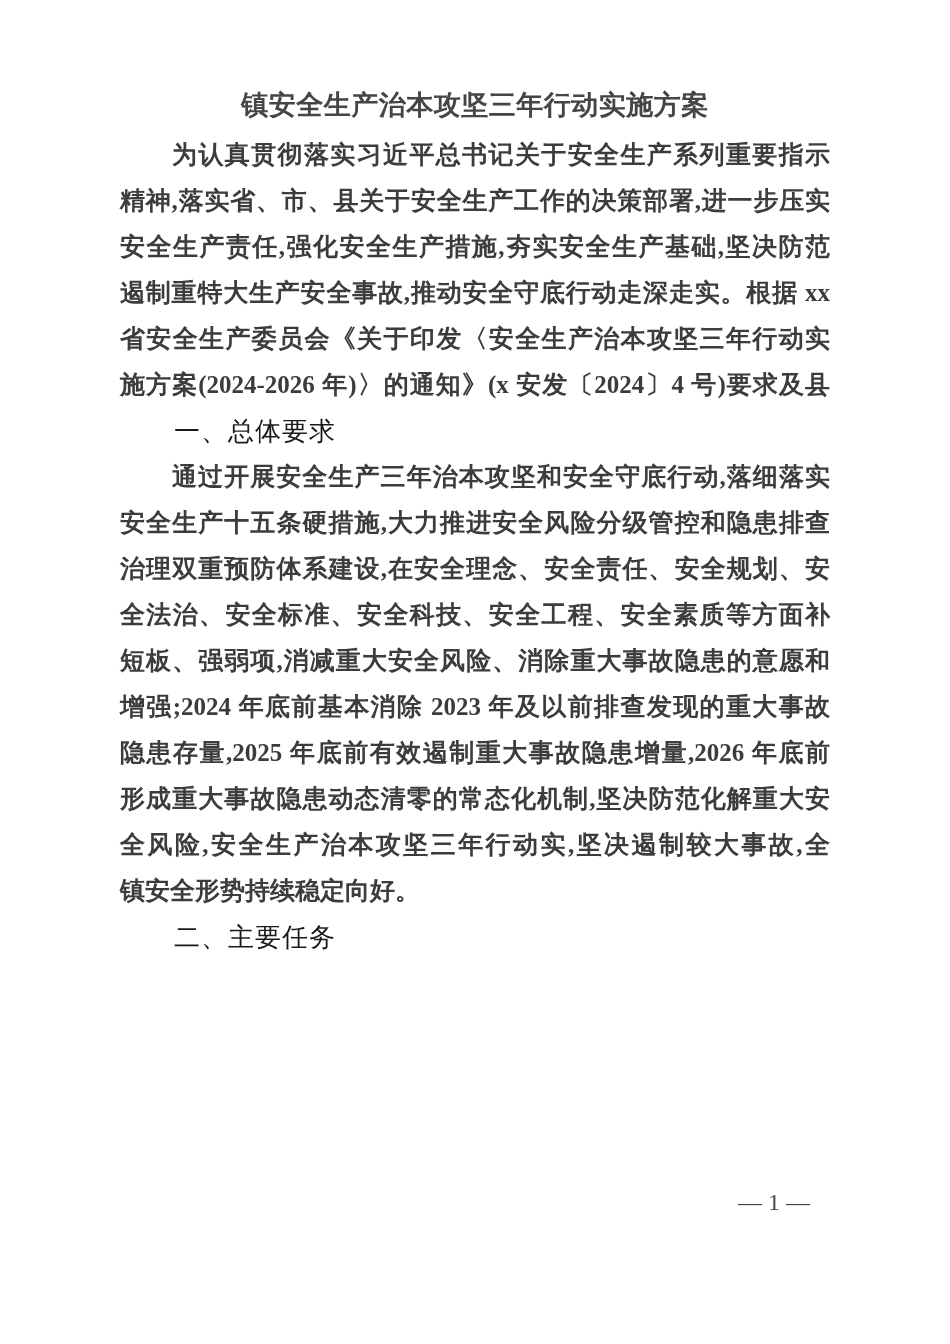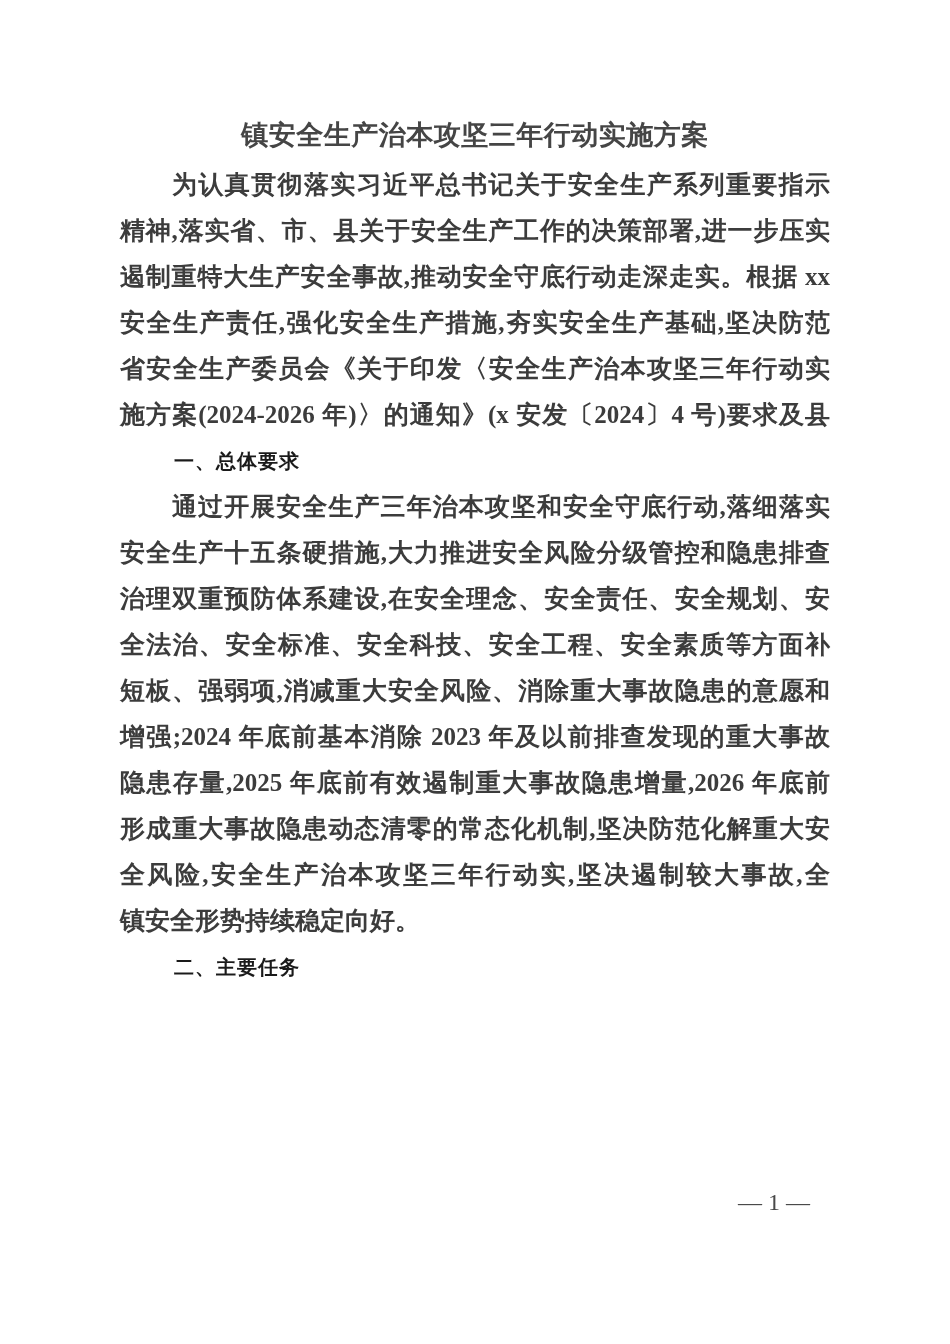--- a/index.html
+++ b/index.html
@@ -6,21 +6,21 @@
     margin: 0;
     padding: 0;
     background: #ffffff;
   }
   .page {
     position: relative;
     width: 950px;
     height: 1344px;
     background: #ffffff;
     box-sizing: border-box;
-    padding: 112px 120px 0 120px;
+    padding: 82px 120px 0 120px;
     overflow: hidden;
   }
   .doc-title {
     margin: 0;
     font-family: "Liberation Serif", "DejaVu Serif", serif;
     font-weight: bold;
     font-size: 27px;
     line-height: 46px;
     text-align: center;
     color: #454545;
@@ -41,22 +41,22 @@
     font-weight: bold;
   }
   .line.para-first {
     text-indent: 52px;
   }
   .line.para-last {
     text-align-last: left;
   }
   .heading {
     font-family: "Liberation Sans", "DejaVu Sans", sans-serif;
-    font-weight: bold;
-    font-size: 20px;
+    font-weight: normal;
+    font-size: 26px;
     line-height: 46px;
     color: #1a1a1a;
     text-indent: 54px;
     letter-spacing: 1px;
   }
   .page-number {
     position: absolute;
     top: 1186px;
     right: 140px;
     font-family: "Liberation Serif", "DejaVu Serif", serif;
@@ -67,22 +67,22 @@
 </style>
 </head>
 <body>
 
 <div class="page">
   <h1 class="doc-title">镇安全生产治本攻坚三年行动实施方案</h1>
 
   <div class="doc-body">
       <div class="line para-first">为认真贯彻落实习近平总书记关于安全生产系列重要指示</div>
       <div class="line">精神,落实省、市、县关于安全生产工作的决策部署,进一步压实</div>
+      <div class="line">安全生产责任,强化安全生产措施,夯实安全生产基础,坚决防范</div>
       <div class="line">遏制重特大生产安全事故,推动安全守底行动走深走实。根据 xx</div>
-      <div class="line">安全生产责任,强化安全生产措施,夯实安全生产基础,坚决防范</div>
       <div class="line">省安全生产委员会《关于印发〈安全生产治本攻坚三年行动实</div>
       <div class="line">施方案(2024-2026 年)〉的通知》(x 安发〔2024〕4 号)要求及县</div>
       <div class="heading">一、总体要求</div>
       <div class="line para-first">通过开展安全生产三年治本攻坚和安全守底行动,落细落实</div>
       <div class="line">安全生产十五条硬措施,大力推进安全风险分级管控和隐患排查</div>
       <div class="line">治理双重预防体系建设,在安全理念、安全责任、安全规划、安</div>
       <div class="line">全法治、安全标准、安全科技、安全工程、安全素质等方面补</div>
       <div class="line">短板、强弱项,消减重大安全风险、消除重大事故隐患的意愿和</div>
       <div class="line">增强;2024 年底前基本消除 2023 年及以前排查发现的重大事故</div>
       <div class="line">隐患存量,2025 年底前有效遏制重大事故隐患增量,2026 年底前</div>

